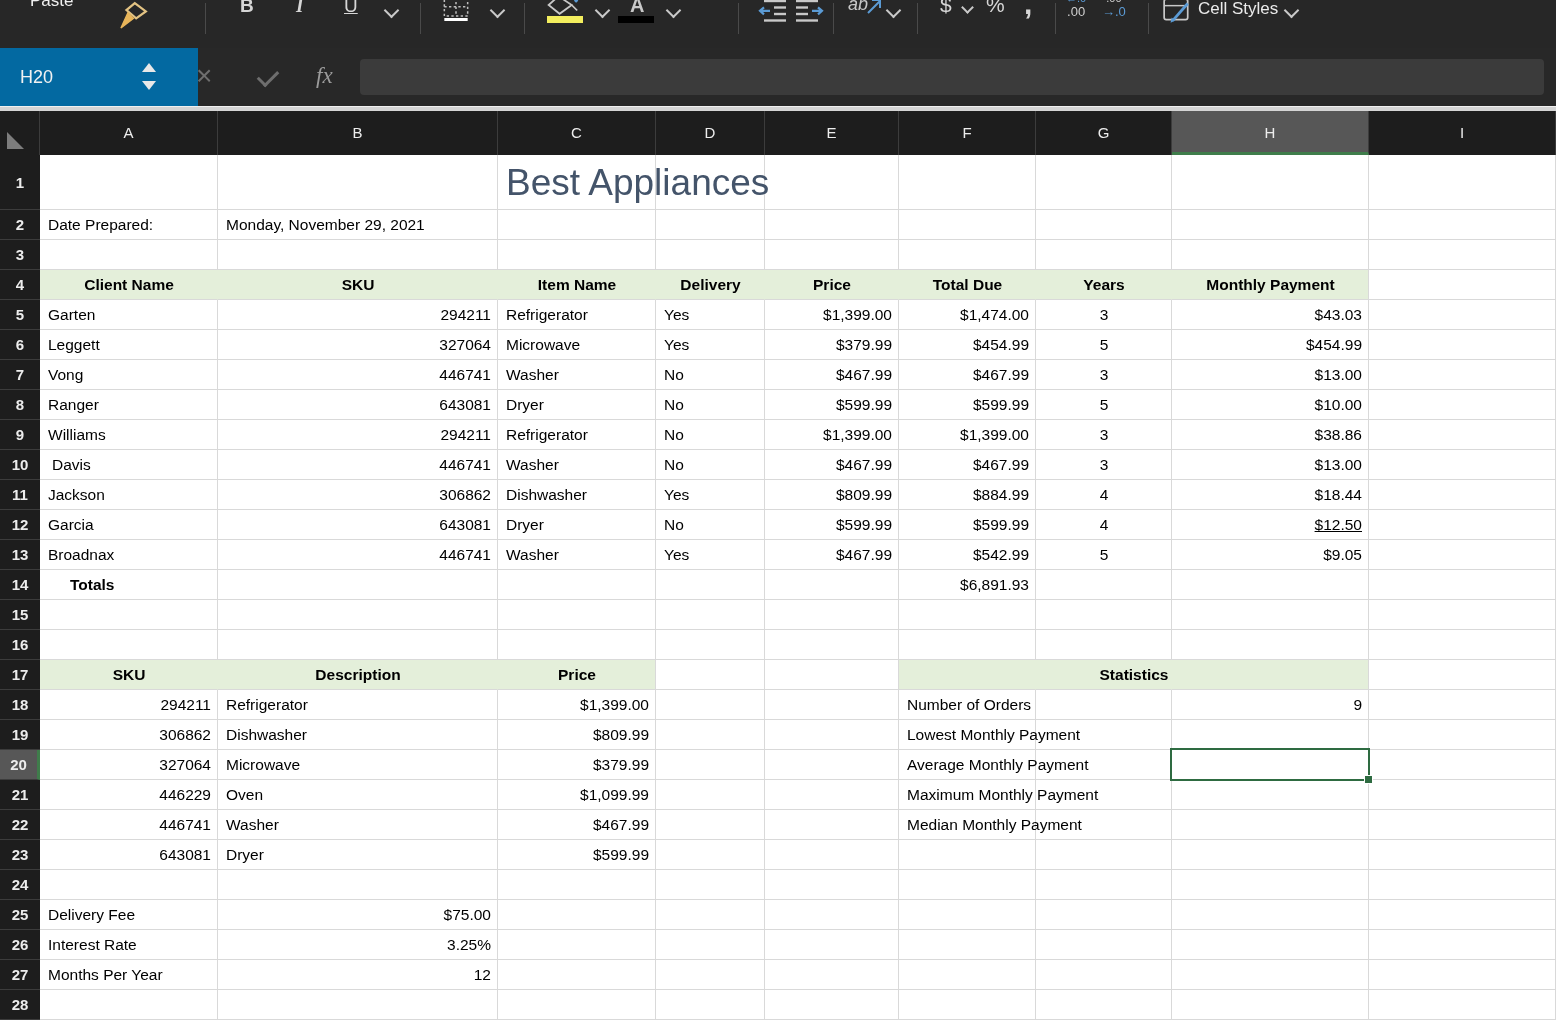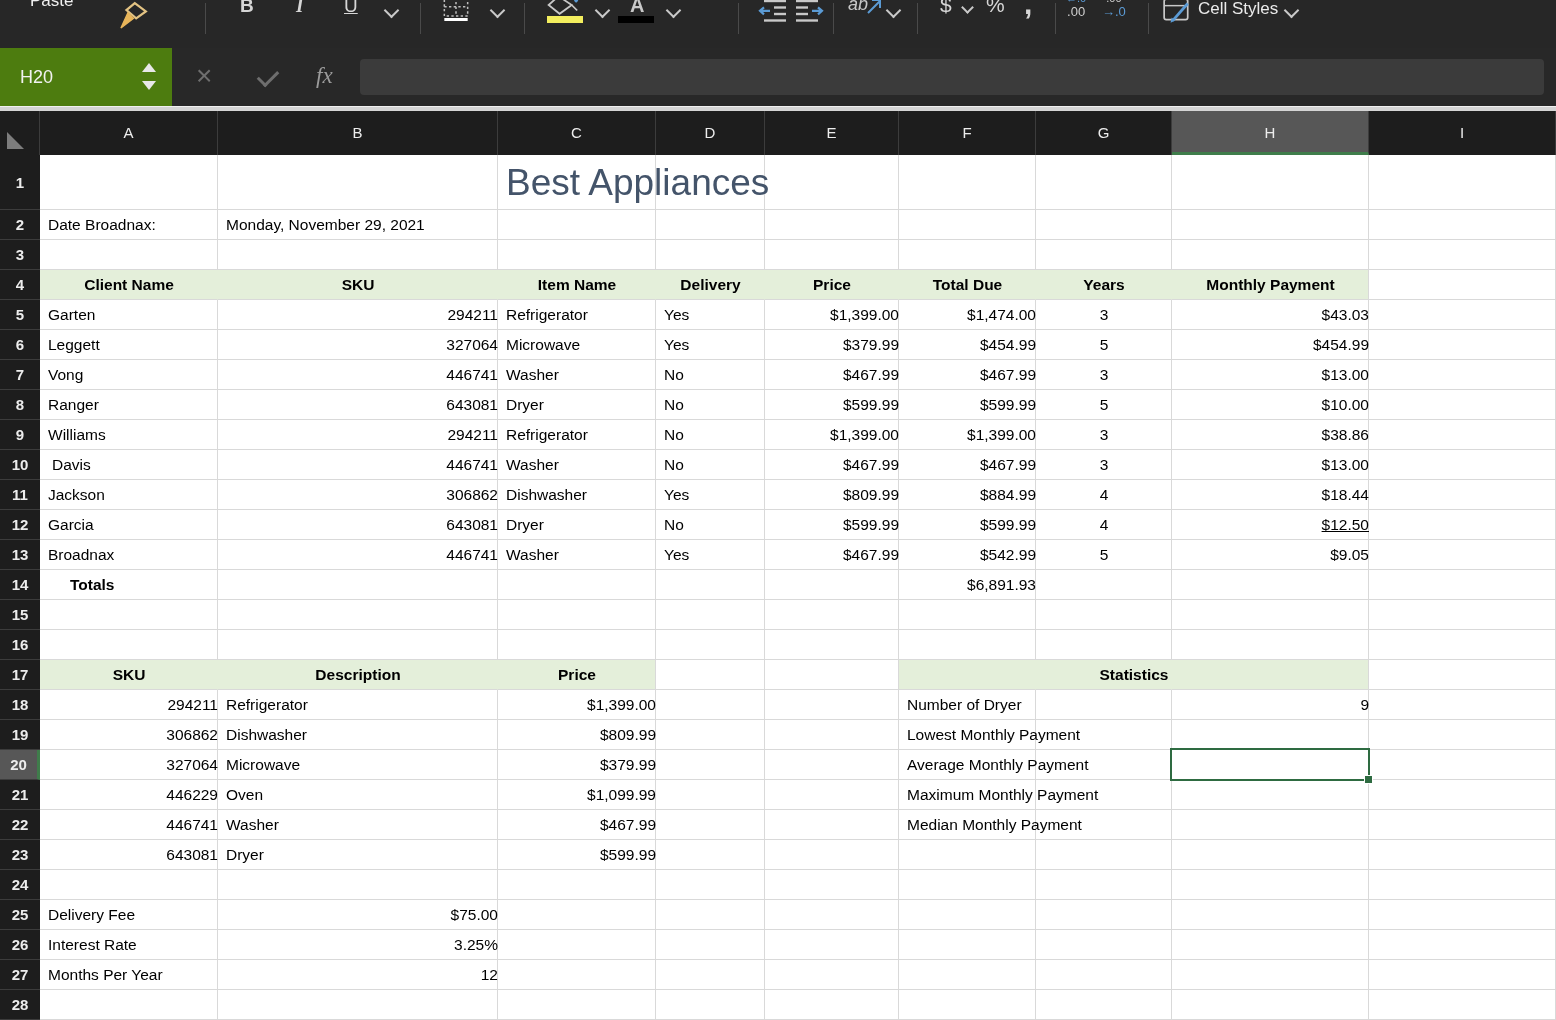--- a/index.html
+++ b/index.html
@@ -13,21 +13,21 @@
   .glyph{font-size:19px;font-weight:700;top:-5px;}
   .chev{position:absolute;width:9px;height:9px;border-right:2.5px solid #c9c9c9;
         border-bottom:2.5px solid #c9c9c9;transform:rotate(45deg);}
   .swatchbar{position:absolute;height:7px;width:36px;top:16px;}
   .decstack{position:absolute;top:-7px;display:flex;flex-direction:column;align-items:center;
             line-height:1.05;color:#cfcfcf;font-size:13px;}
   .decstack .sm{font-size:11px;}
   .bluearrow{color:#5b9bd5;}
   
   #fbar{position:absolute;left:0;top:48px;width:1556px;height:58px;background:#282828;}
-  #namebox{position:absolute;left:0;top:0;width:172px;height:58px;background:#4d7c0f;}
+  #namebox{position:absolute;left:0;top:0;width:172px;height:58px;background:#0369a1;padding-left:26px;}
   #nameboxtext{position:absolute;left:20px;top:0;line-height:58px;color:#f2f2f2;font-size:18px;}
   .stepper{position:absolute;left:142px;width:0;height:0;border-left:7px solid transparent;
            border-right:7px solid transparent;}
   .stepup{top:15px;border-bottom:9px solid #e8e8e8;}
   .stepdn{top:33px;border-top:9px solid #e8e8e8;}
   #fx{position:absolute;left:316px;top:0;line-height:56px;color:#9b9b9b;font-size:23px;
       font-family:"Liberation Serif","DejaVu Serif",serif;font-style:italic;}
   #cancelx{position:absolute;left:196px;top:0;line-height:55px;color:#6e6e6e;font-size:28px;}
   #confirm{position:absolute;left:258px;top:22px;width:17px;height:9px;border-left:3.5px solid #6e6e6e;
            border-bottom:3.5px solid #6e6e6e;transform:rotate(-45deg);}
@@ -43,21 +43,21 @@
   #corner .tri{position:absolute;left:7px;bottom:6px;width:0;height:0;
                border-bottom:17px solid #7d7d7d;border-right:17px solid transparent;}
   
   #sheet{position:absolute;left:0;top:155px;width:1556px;height:865px;background:#fff;}
   .rowhdr{position:absolute;left:0;width:40px;background:#1d1d1d;color:#ededed;font-size:15px;
           font-weight:600;text-align:center;border-bottom:1px solid #3c3c3c;box-sizing:border-box;}
   .rowhdr.sel{background:#575757;border-right:3px solid #3f7d4b;}
   .gcell{position:absolute;border-right:1px solid #d9d9d9;border-bottom:1px solid #d9d9d9;box-sizing:border-box;}
   .ct{position:absolute;color:#000;font-size:15.5px;white-space:nowrap;pointer-events:none;z-index:3;box-sizing:border-box;}
   .al{text-align:left;padding-left:8px;}
-  .ar{text-align:right;}
+  .ar{text-align:right;padding-right:7px;}
   .ac{text-align:center;}
   .b{font-weight:700;}
   .totals{padding-left:30px;font-weight:700;}
   .title{font-size:37px;padding-left:8px;}
   #selbox{position:absolute;z-index:5;box-sizing:border-box;pointer-events:none;}
   #selhandle{position:absolute;right:-5px;bottom:-5px;width:9px;height:9px;border:1.5px solid #fff;
              box-sizing:border-box;pointer-events:auto;}
 </style>
 </head>
 <body>
@@ -452,21 +452,21 @@
       <div class="gcell" style="left: 40px; top: 835px; width: 178px; height: 30px;"></div>
       <div class="gcell" style="left: 218px; top: 835px; width: 280px; height: 30px;"></div>
       <div class="gcell" style="left: 498px; top: 835px; width: 158px; height: 30px;"></div>
       <div class="gcell" style="left: 656px; top: 835px; width: 109px; height: 30px;"></div>
       <div class="gcell" style="left: 765px; top: 835px; width: 134px; height: 30px;"></div>
       <div class="gcell" style="left: 899px; top: 835px; width: 137px; height: 30px;"></div>
       <div class="gcell" style="left: 1036px; top: 835px; width: 136px; height: 30px;"></div>
       <div class="gcell" style="left: 1172px; top: 835px; width: 197px; height: 30px;"></div>
       <div class="gcell" style="left: 1369px; top: 835px; width: 187px; height: 30px;"></div>
       <div class="ct title al" style="left: 498px; top: 0px; width: 401px; height: 55px; line-height: 55px; color: rgb(68, 84, 106);">Best Appliances</div>
-      <div class="ct al" style="left: 40px; top: 55px; width: 178px; height: 30px; line-height: 30px;">Date Broadnax:</div>
+      <div class="ct al" style="left: 40px; top: 55px; width: 178px; height: 30px; line-height: 30px;">Date Prepared:</div>
       <div class="ct al" style="left: 218px; top: 55px; width: 280px; height: 30px; line-height: 30px;">Monday, November 29, 2021</div>
       <div class="ct ac b" style="left: 40px; top: 115px; width: 178px; height: 30px; line-height: 30px;">Client Name</div>
       <div class="ct ac b" style="left: 218px; top: 115px; width: 280px; height: 30px; line-height: 30px;">SKU</div>
       <div class="ct ac b" style="left: 498px; top: 115px; width: 158px; height: 24px; line-height: 30px;">Item Name</div>
       <div class="ct ac b" style="left: 656px; top: 115px; width: 109px; height: 30px; line-height: 30px;">Delivery</div>
       <div class="ct ac b" style="left: 765px; top: 115px; width: 134px; height: 30px; line-height: 30px;">Price</div>
       <div class="ct ac b" style="left: 899px; top: 115px; width: 137px; height: 30px; line-height: 30px;">Total Due</div>
       <div class="ct ac b" style="left: 1036px; top: 115px; width: 136px; height: 30px; line-height: 30px;">Years</div>
       <div class="ct ac b" style="left: 1172px; top: 115px; width: 197px; height: 30px; line-height: 30px;">Monthly Payment</div>
       <div class="ct al" style="left: 40px; top: 145px; width: 178px; height: 30px; line-height: 30px;">Garten</div>
@@ -558,21 +558,21 @@
       <div class="ct ar" style="left: 40px; top: 625px; width: 178px; height: 30px; line-height: 30px;">446229</div>
       <div class="ct al" style="left: 218px; top: 625px; width: 280px; height: 30px; line-height: 30px;">Oven</div>
       <div class="ct ar" style="left: 498px; top: 625px; width: 158px; height: 30px; line-height: 30px;">$1,099.99</div>
       <div class="ct ar" style="left: 40px; top: 655px; width: 178px; height: 30px; line-height: 30px;">446741</div>
       <div class="ct al" style="left: 218px; top: 655px; width: 280px; height: 30px; line-height: 30px;">Washer</div>
       <div class="ct ar" style="left: 498px; top: 655px; width: 158px; height: 30px; line-height: 30px;">$467.99</div>
       <div class="ct ar" style="left: 40px; top: 685px; width: 178px; height: 30px; line-height: 30px;">643081</div>
       <div class="ct al" style="left: 218px; top: 685px; width: 280px; height: 30px; line-height: 30px;">Dryer</div>
       <div class="ct ar" style="left: 498px; top: 685px; width: 158px; height: 30px; line-height: 30px;">$599.99</div>
       <div class="ct ac b" style="left: 899px; top: 505px; width: 470px; height: 30px; line-height: 30px;">Statistics</div>
-      <div class="ct al" style="left: 899px; top: 535px; width: 273px; height: 30px; line-height: 30px;">Number of Dryer</div>
+      <div class="ct al" style="left: 899px; top: 535px; width: 273px; height: 30px; line-height: 30px;">Number of Orders</div>
       <div class="ct ar" style="left: 1172px; top: 535px; width: 197px; height: 30px; line-height: 30px;">9</div>
       <div class="ct al" style="left: 899px; top: 565px; width: 273px; height: 30px; line-height: 30px;">Lowest Monthly Payment</div>
       <div class="ct al" style="left: 899px; top: 595px; width: 273px; height: 30px; line-height: 30px;">Average Monthly Payment</div>
       <div class="ct al" style="left: 899px; top: 625px; width: 273px; height: 30px; line-height: 30px;">Maximum Monthly Payment</div>
       <div class="ct al" style="left: 899px; top: 655px; width: 273px; height: 30px; line-height: 30px;">Median Monthly Payment</div>
       <div class="ct al" style="left: 40px; top: 745px; width: 178px; height: 30px; line-height: 30px;">Delivery Fee</div>
       <div class="ct ar" style="left: 218px; top: 745px; width: 280px; height: 30px; line-height: 30px;">$75.00</div>
       <div class="ct al" style="left: 40px; top: 775px; width: 178px; height: 30px; line-height: 30px;">Interest Rate</div>
       <div class="ct ar" style="left: 218px; top: 775px; width: 280px; height: 30px; line-height: 30px;">3.25%</div>
       <div class="ct al" style="left: 40px; top: 805px; width: 178px; height: 30px; line-height: 30px;">Months Per Year</div>

